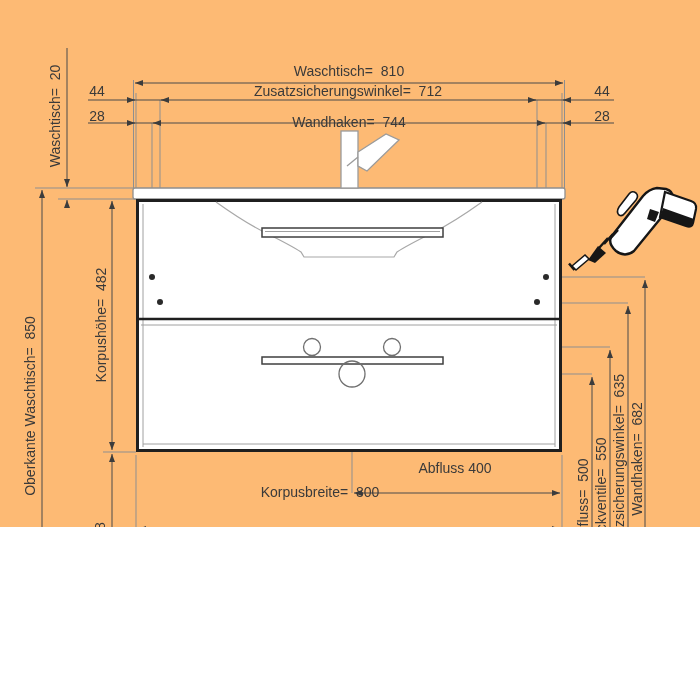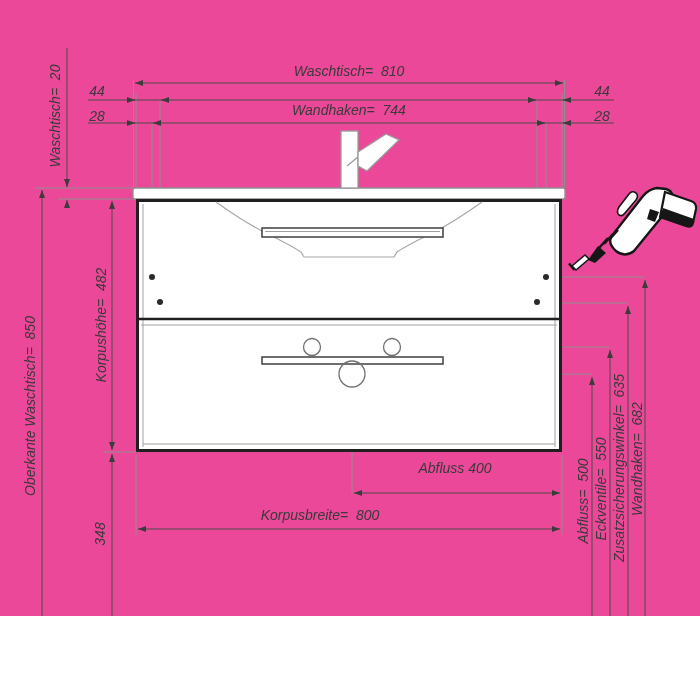--- a/index.html
+++ b/index.html
@@ -1,17 +1,17 @@
 <!DOCTYPE html>
 <html><head>
 <meta charset="utf-8">
 <style>
   html,body{margin:0;padding:0;background:#fff;}
-  #stage{position:relative;width:700px;height:616px;background:#ec4899;overflow:hidden;
-         font-family:"Liberation Sans",sans-serif;font-style:italic;}
+  #stage{position:relative;width:700px;height:527px;background:#fdba74;overflow:hidden;
+         font-family:"Liberation Sans",sans-serif;}
   #drawing{position:absolute;left:0;top:0;}
   .lbl{position:absolute;font-size:14px;color:#3a3a3a;white-space:pre;
        transform:translate(-50%,-50%);line-height:1;}
   .rot{transform:translate(-50%,-50%) rotate(-90deg);}
 </style>
 </head>
 <body>
 
 <div id="stage">
 
@@ -125,32 +125,33 @@
     <path d="M609,240 L618,230 M604,244 L613,234 M599,248 L608,238" stroke="#161616" stroke-width="2.4" fill="none"></path>
     <path d="M588,260 L598,246 L606,253 L595,263 Z" fill="#161616"></path>
     <g>
       <path d="M572,266 L585,255 L589,259 L576,270 Z" fill="#fff" stroke="#161616" stroke-width="1.5"></path>
       <line x1="569" y1="263.5" x2="574.5" y2="270" stroke="#161616" stroke-width="2.5"></line>
     </g>
   </g>
 </svg>
 
 <div class="lbl" style="left:349px;top:71px">Waschtisch=  810</div>
-<div class="lbl" style="left:349px;top:110px">Wandhaken=  744</div>
+<div class="lbl" style="left:348px;top:91px">Zusatzsicherungswinkel=  712</div>
+<div class="lbl" style="left:349px;top:122px">Wandhaken=  744</div>
 <div class="lbl" style="left:97px;top:91px">44</div>
 <div class="lbl" style="left:97px;top:116px">28</div>
 <div class="lbl" style="left:602px;top:91px">44</div>
 <div class="lbl" style="left:602px;top:116px">28</div>
 
 <div class="lbl rot" style="left:55px;top:116px">Waschtisch=  20</div>
 <div class="lbl rot" style="left:30px;top:406px">Oberkante Waschtisch=  850</div>
 <div class="lbl rot" style="left:101px;top:325px">Korpushöhe=  482</div>
 <div class="lbl rot" style="left:100px;top:534px">348</div>
 
 <div class="lbl" style="left:455px;top:468px">Abfluss 400</div>
-<div class="lbl" style="left:320px;top:515px">Korpusbreite=  800</div>
+<div class="lbl" style="left:320px;top:492px">Korpusbreite=  800</div>
 
 <div class="lbl rot" style="left:583px;top:501px">Abfluss=  500</div>
 <div class="lbl rot" style="left:601px;top:489px">Eckventile=  550</div>
 <div class="lbl rot" style="left:619px;top:468px">Zusatzsicherungswinkel=  635</div>
 <div class="lbl rot" style="left:637px;top:459px">Wandhaken=  682</div>
 
 </div>
 
 </body></html>

